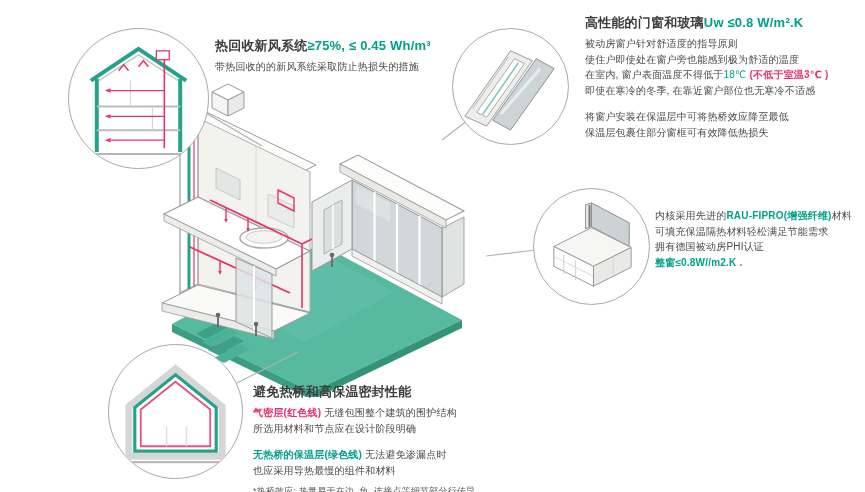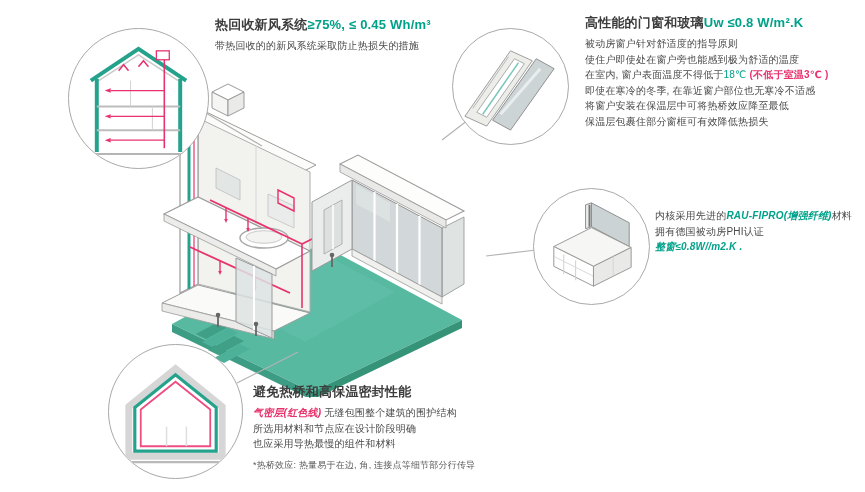--- a/index.html
+++ b/index.html
@@ -11,22 +11,22 @@
   .callout{
     position:absolute;box-sizing:border-box;border:1.5px solid #a9a9a9;border-radius:50%;
     background:#ffffff;overflow:hidden;z-index:3;
   }
   .callout svg{width:100%;height:100%;}
   .tb{position:absolute;z-index:4;}
   .title{font-size:13px;font-weight:bold;color:#3c3c3c;line-height:17px;margin-bottom:5px;letter-spacing:0.2px;}
   .line{font-size:10px;line-height:15.5px;color:#4a4a4a;letter-spacing:0.2px;}
   .green{color:#00a189;}
   .pink{color:#e8326e;font-weight:bold;}
-  .bold{font-weight:bold;font-style:italic;}
-  .gap{margin-top:0;}
+  .bold{font-weight:bold;}
+  .gap{margin-top:11px;}
   .footnote{font-size:9px;color:#5a5a5a;margin-top:7px;letter-spacing:0.2px;}
   .connectors{position:absolute;left:0;top:0;z-index:2;pointer-events:none;}
   .main-art{position:absolute;left:160px;top:72px;z-index:1;}
 </style>
 </head>
 <body>
 
 <div class="stage">
 
   <svg class="connectors" width="865" height="492">
@@ -194,42 +194,44 @@
     <svg viewBox="0 0 134 134">
       <line x1="8" y1="118" x2="126" y2="118" stroke="#b9b9b9" stroke-width="2.5"></line>
       <path d="M 20,62 L 67,24 L 114,62 L 114,112 L 20,112 Z" fill="#ffffff" stroke="#d6d6d6" stroke-width="7" stroke-linejoin="miter"></path>
       <path d="M 26,63 L 67,30 L 108,63 L 108,107 L 26,107 Z" fill="none" stroke="#25a28b" stroke-width="3.2"></path>
       <path d="M 32,65 L 67,37 L 102,65 L 102,102 L 32,102 Z" fill="none" stroke="#ee4d82" stroke-width="1.8"></path>
       <line x1="58" y1="102" x2="58" y2="82" stroke="#dedede" stroke-width="1.5"></line>
       <line x1="78" y1="102" x2="78" y2="82" stroke="#dedede" stroke-width="1.5"></line>
     </svg>
   </div>
 
-  <div class="tb" style="left:215px;top:16px;width:275px">
+  <div class="tb" style="left:215px;top:37px;width:275px">
     <div class="title"><span>热回收新风系统</span><span class="green">≥75%, ≤ 0.45 Wh/m³</span></div>
     <div class="line">带热回收的的新风系统采取防止热损失的措施</div>
   </div>
 
   <div class="tb" style="left:585px;top:14px;width:275px">
     <div class="title"><span>高性能的门窗和玻璃</span><span class="green">Uw ≤0.8 W/m².K</span></div>
     <div class="line">被动房窗户针对舒适度的指导原则</div>
     <div class="line">使住户即使处在窗户旁也能感到极为舒适的温度</div>
     <div class="line"><span>在室内, 窗户表面温度不得低于</span><span class="green">18℃</span><span class="pink"> (不低于室温3℃ )</span></div>
     <div class="line">即使在寒冷的冬季, 在靠近窗户部位也无寒冷不适感</div>
     <div class="line gap">将窗户安装在保温层中可将热桥效应降至最低</div>
     <div class="line">保温层包裹住部分窗框可有效降低热损失</div>
   </div>
 
   <div class="tb" style="left:655px;top:208px;width:208px">
     <div class="line"><span>内核采用先进的</span><span class="green bold">RAU-FIPRO(增强纤维)</span><span>材料</span></div>
+    <div class="line">可填充保温隔热材料轻松满足节能需求</div>
     <div class="line">拥有德国被动房PHI认证</div>
     <div class="line green bold">整窗≤0.8W//m2.K .</div>
   </div>
 
   <div class="tb" style="left:253px;top:383px;width:320px">
     <div class="title">避免热桥和高保温密封性能</div>
     <div class="line"><span class="pink bold">气密层(红色线)</span><span> 无缝包围整个建筑的围护结构</span></div>
     <div class="line">所选用材料和节点应在设计阶段明确</div>
+    <div class="line gap"><span class="green bold">无热桥的保温层(绿色线)</span><span> 无法避免渗漏点时</span></div>
     <div class="line">也应采用导热最慢的组件和材料</div>
     <div class="footnote">*热桥效应: 热量易于在边, 角, 连接点等细节部分行传导</div>
   </div>
 
 </div>
 
 </body></html>

